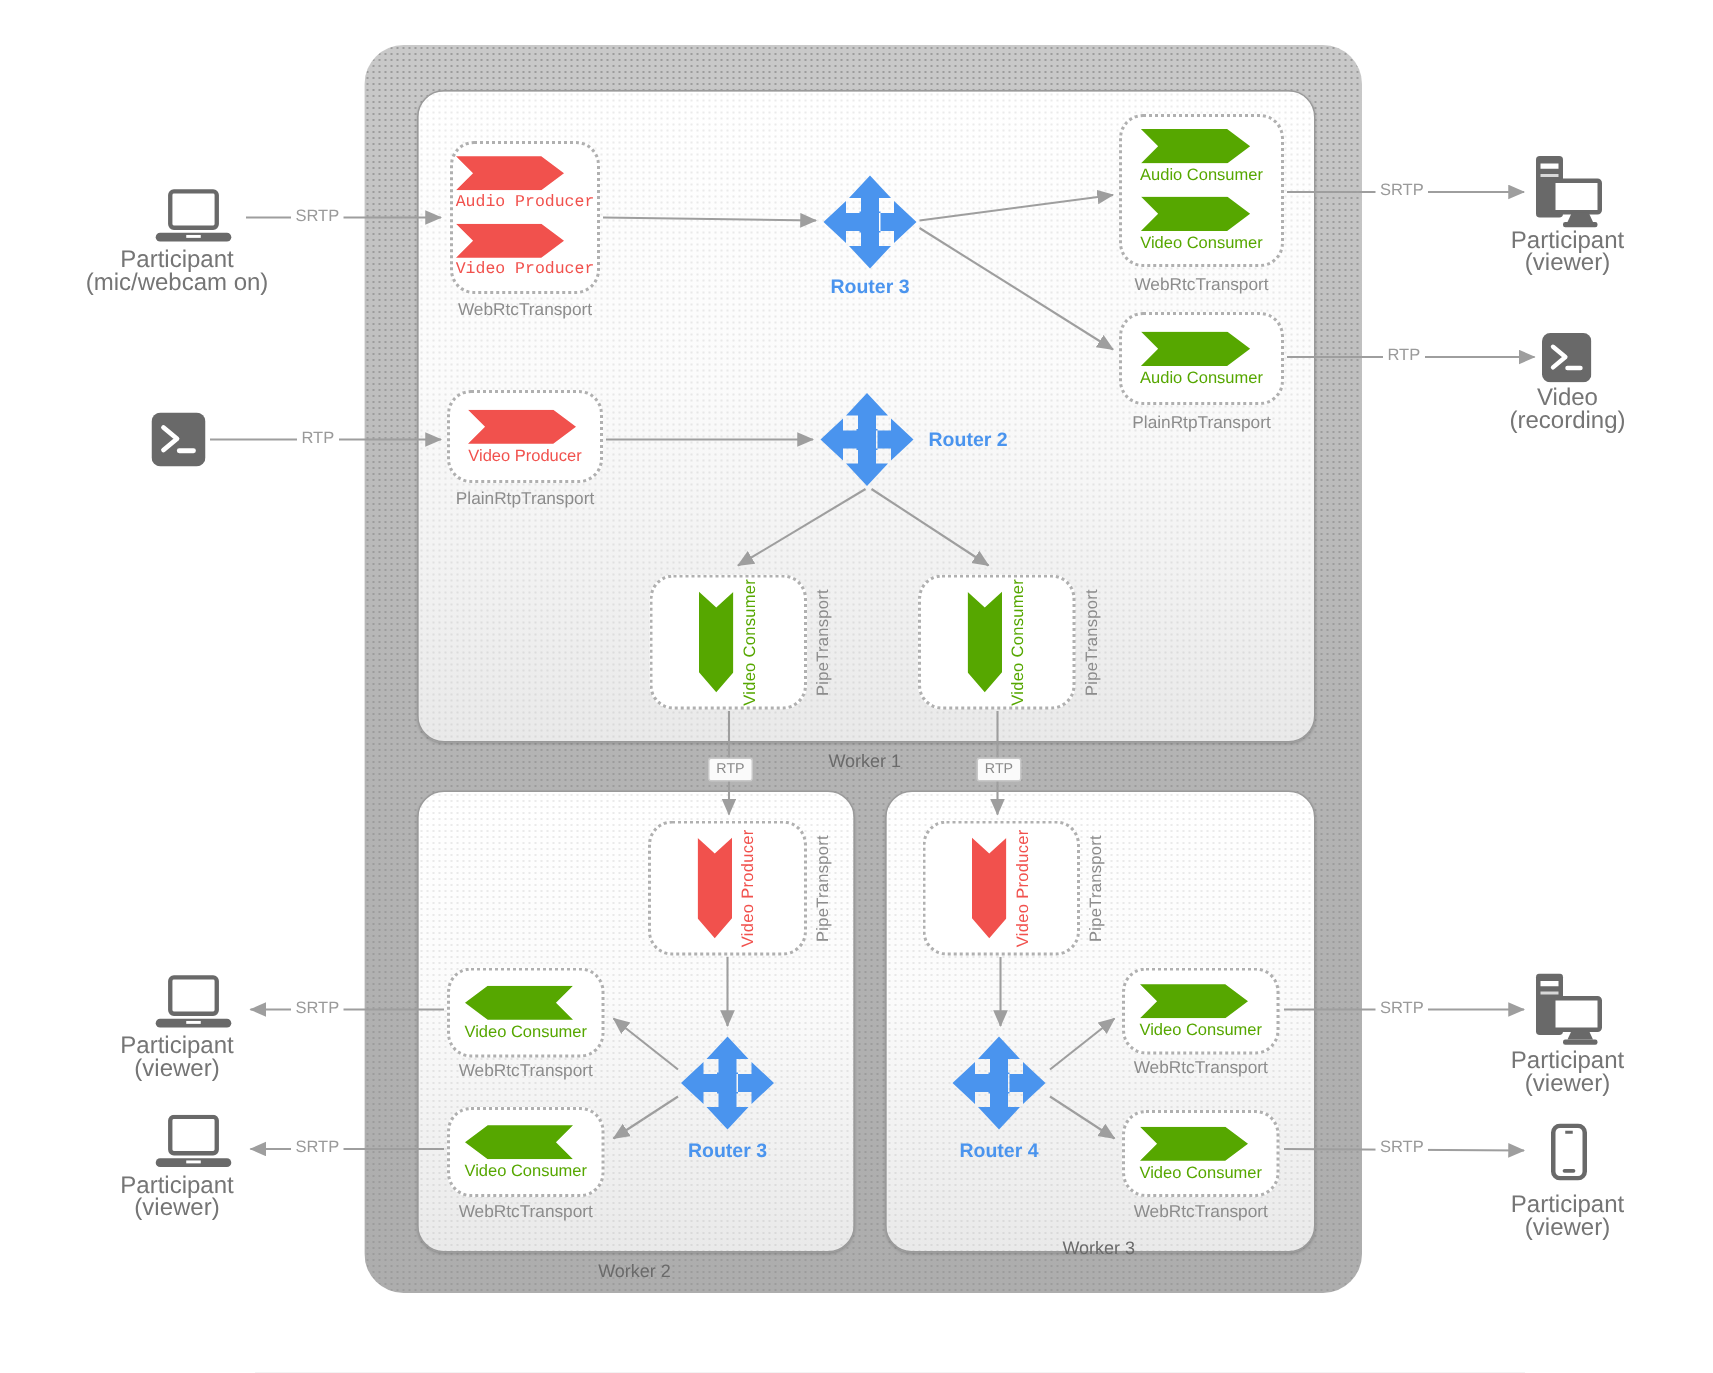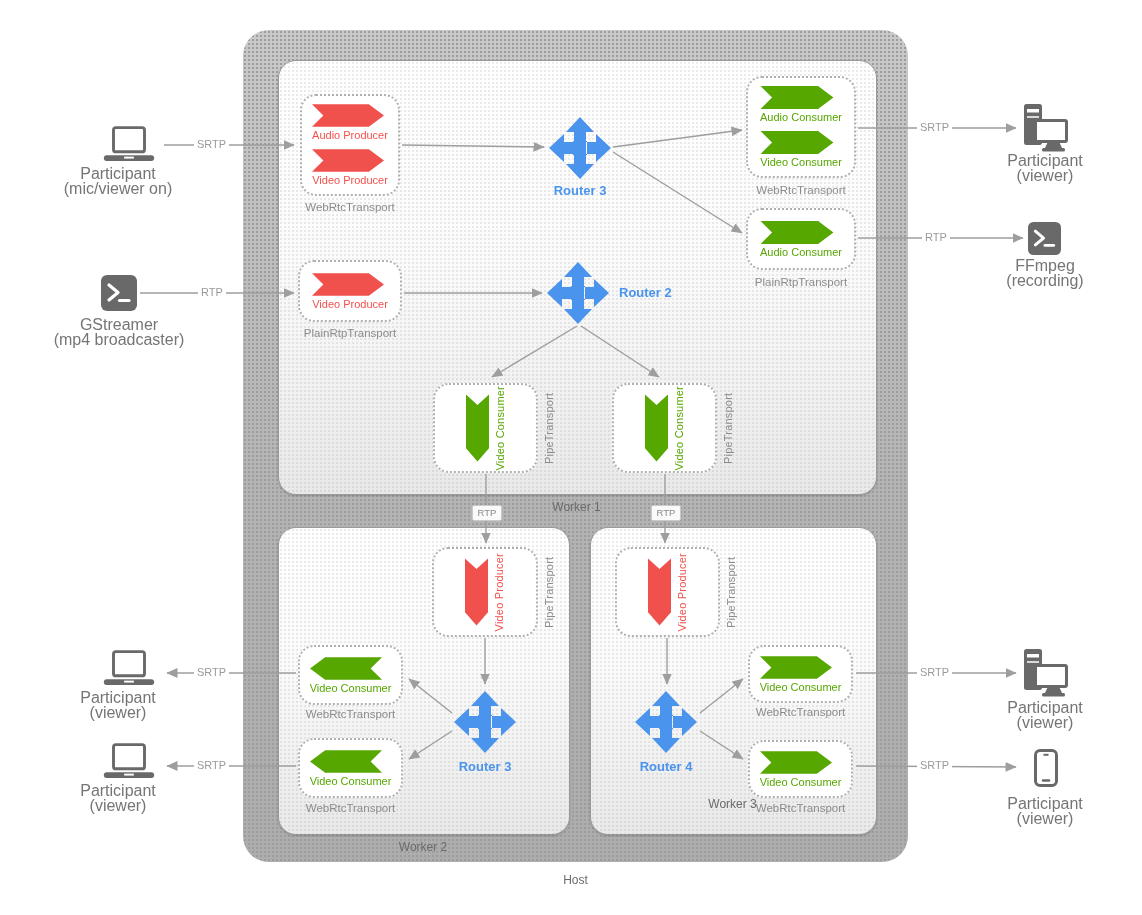--- a/index.html
+++ b/index.html
@@ -130,24 +130,23 @@
     </defs>
   </svg>
 
   <div class="host"></div>
   <div class="worker" style="left:278px;top:60px;width:597px;height:433px;"></div>
   <div class="worker" style="left:278px;top:527px;width:290px;height:306px;"></div>
   <div class="worker" style="left:590px;top:527px;width:285px;height:306px;"></div>
 
   <div class="zone-label" style="left:278px;top:500px;width:597px;">Worker 1</div>
   <div class="zone-label" style="left:278px;top:840px;width:290px;">Worker 2</div>
-  <div class="zone-label" style="left:590px;top:797px;width:285px;text-align:center;">Worker 3</div>
-  <div class="zone-label" style="left:243px;top:873px;width:665px;">Host</div>
-
-  <div class="tbox" style="left:300px;top:94px;width:100px;height:102px;">
+  <div class="zone-label" style="left:590px;top:825px;width:285px;text-align:center;">Worker 3</div>
+
+  <div class="tbox" style="left:300px;top:94px;width:100px;height:102px;font-family:Liberation Mono, monospace;">
     <div class="mitem">
       <svg class="ar producer" width="72" height="23">
           <use href="#arrow-right"></use>
         </svg>
       <div class="mlabel red">Audio Producer</div>
     </div>
     <div class="mitem">
       <svg class="ar producer" width="72" height="23">
           <use href="#arrow-right"></use>
         </svg>
@@ -282,30 +281,26 @@
   <svg class="router-icon" style="left:634px;top:690px;" width="64" height="64">
       <use href="#router-glyph"></use>
     </svg>
   <div class="router-label" style="left:616px;top:759px;width:100px;">Router 4</div>
 
   <svg class="ext-icon" style="left:98px;top:126px;" width="62" height="39">
       <use href="#laptop-glyph"></use>
     </svg>
   <div class="ext-label" style="left:43px;top:166px;">
     <div>Participant</div>
-    <div>(mic/viewer on)</div>
+    <div>(mic/webcam on)</div>
   </div>
 
   <svg class="ext-icon" style="left:101px;top:275px;" width="36" height="36">
       <use href="#terminal-glyph"></use>
     </svg>
-  <div class="ext-label" style="left:44px;top:317px;">
-    <div>GStreamer</div>
-    <div>(mp4 broadcaster)</div>
-  </div>
 
   <svg class="ext-icon" style="left:98px;top:650px;" width="62" height="39">
       <use href="#laptop-glyph"></use>
     </svg>
   <div class="ext-label" style="left:43px;top:690px;">
     <div>Participant</div>
     <div>(viewer)</div>
   </div>
 
   <svg class="ext-icon" style="left:98px;top:743px;" width="62" height="39">
@@ -321,21 +316,21 @@
     </svg>
   <div class="ext-label" style="left:970px;top:153px;">
     <div>Participant</div>
     <div>(viewer)</div>
   </div>
 
   <svg class="ext-icon" style="left:1028px;top:222px;" width="33" height="33">
       <use href="#terminal-glyph"></use>
     </svg>
   <div class="ext-label" style="left:970px;top:258px;">
-    <div>FFmpeg</div>
+    <div>Video</div>
     <div>(recording)</div>
   </div>
 
   <svg class="ext-icon" style="left:1022px;top:649px;" width="46" height="48">
       <use href="#desktop-glyph"></use>
     </svg>
   <div class="ext-label" style="left:970px;top:700px;">
     <div>Participant</div>
     <div>(viewer)</div>
   </div>

